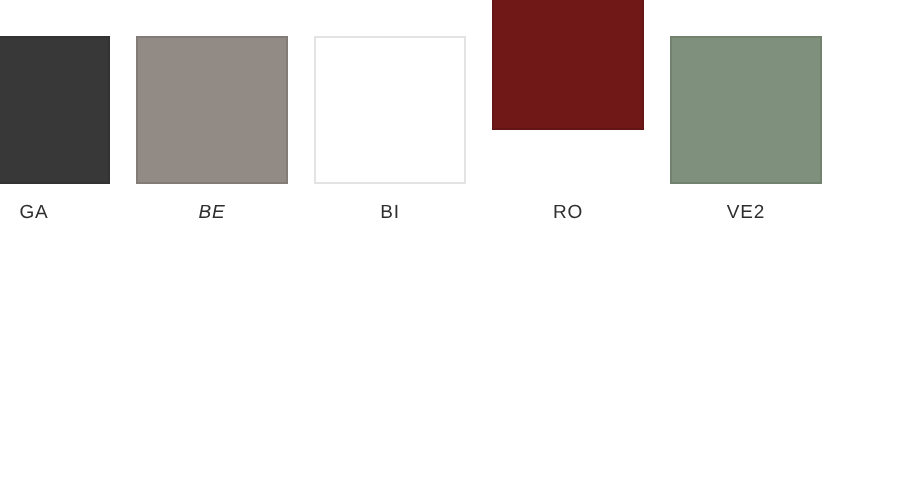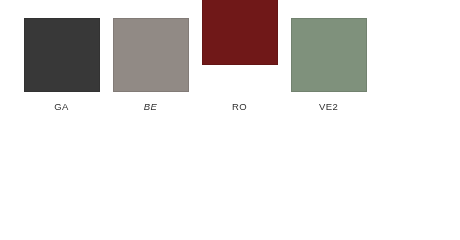--- a/index.html
+++ b/index.html
@@ -66,20 +66,24 @@
 <div id="palette">
     <div class="swatch-cell">
       <div class="swatch-chip" style="background-color: rgb(56, 56, 56);"></div>
       <div class="swatch-label" style="color: rgb(47, 47, 47);">GA</div>
     </div>
     <div class="swatch-cell">
       <div class="swatch-chip" style="background-color: rgb(145, 138, 133);"></div>
       <div class="swatch-label" style="color: rgb(47, 47, 47); font-style: italic;">BE</div>
     </div>
     <div class="swatch-cell">
+      <div class="swatch-chip is-light" style="background-color: rgb(255, 255, 255);"></div>
+      <div class="swatch-label" style="color: rgb(47, 47, 47);">BI</div>
+    </div>
+    <div class="swatch-cell">
       <div class="swatch-chip" style="background-color: rgb(112, 24, 24);"></div>
       <div class="swatch-label" style="color: rgb(47, 47, 47); margin-top: 36px;">RO</div>
     </div>
     <div class="swatch-cell">
       <div class="swatch-chip" style="background-color: rgb(127, 145, 124);"></div>
       <div class="swatch-label" style="color: rgb(47, 47, 47);">VE2</div>
     </div>
   </div>
 
 </body></html>

